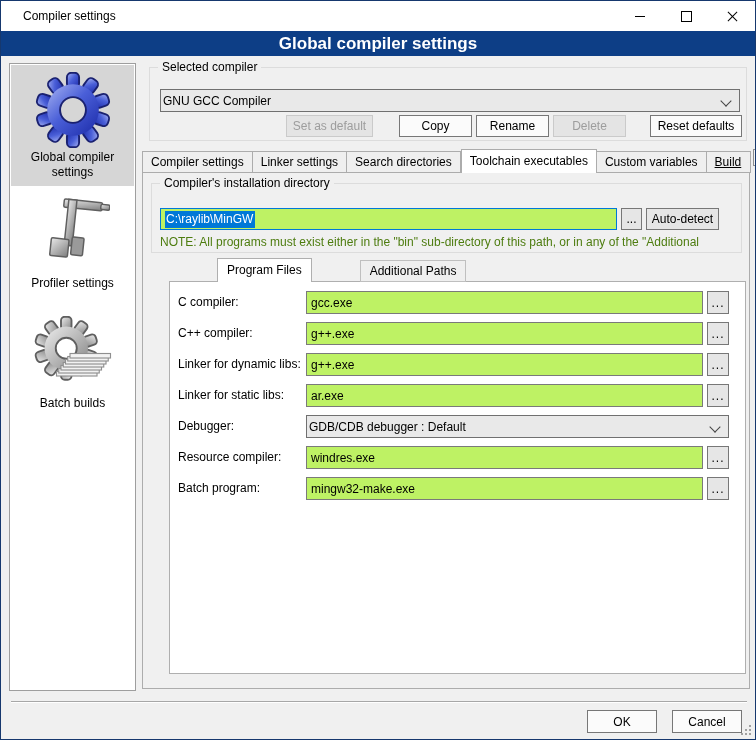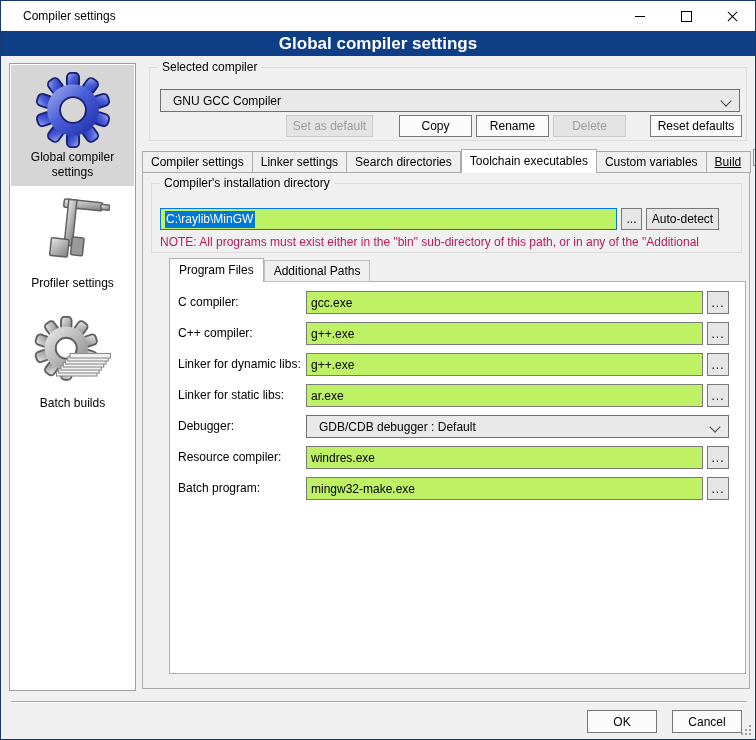--- a/index.html
+++ b/index.html
@@ -30,44 +30,44 @@
   .side-icon{display:flex;justify-content:center;}
   .side-label{padding:2px 6px 4px 6px;line-height:15px;}
   
   .group{position:absolute;border:1px solid #DCDCDC;box-sizing:border-box;}
   .group-label{position:absolute;top:-8px;left:8px;background:#F0F0F0;padding:0 4px;}
   .btn{position:absolute;box-sizing:border-box;background:#FBFBFB;border:1px solid #777;
     display:flex;align-items:center;justify-content:center;font-size:12px;}
   .btn.gray{background:#E6E6E6;}
   .btn.disabled{background:#E4E4E4;border-color:#CACACA;color:#9D9D9D;}
   .combo{position:absolute;box-sizing:border-box;background:#E9E9E9;border:1px solid #707070;
-    display:flex;align-items:center;padding-left:12px;}
+    display:flex;align-items:center;padding-left:2px;}
   .combo .chev{position:absolute;right:9px;top:7px;width:7px;height:7px;
     border-right:1.6px solid #444;border-bottom:1.6px solid #444;transform:rotate(45deg);}
   .input{position:absolute;box-sizing:border-box;background:#bef264;border:1px solid #7A7A7A;
     display:flex;align-items:center;padding-left:4px;overflow:hidden;white-space:nowrap;}
   .input.focused{border:1px solid #0078D7;}
   .sel-text{background:#0078D7;color:#fff;padding:1px 2px 2px 1px;}
   
   .tabs{position:absolute;left:141px;top:148px;height:24px;display:flex;align-items:flex-end;z-index:3;}
   .tab{box-sizing:border-box;height:22px;line-height:20px;padding:0 8px;background:#EFEFEF;
     border:1px solid #ACACAC;border-left-width:0;white-space:nowrap;overflow:hidden;}
   .tab:first-child{border-left-width:1px;}
   .tab.active{height:24px;line-height:22px;background:#fff;border-left-width:1px;border-bottom:none;}
   .tab.clip{width:44px;padding-right:0;text-decoration:underline;}
   .tab-arrow{box-sizing:border-box;width:16px;height:17px;background:#F4F4F4;border:1px solid #8F8F8F;
     margin-left:2px;align-self:flex-start;display:flex;align-items:center;justify-content:center;}
   .tabpage{position:absolute;left:141px;top:171px;width:608px;height:517px;background:#F0F0F0;
     border:1px solid #ACACAC;box-sizing:border-box;z-index:1;}
   
-  .note{position:absolute;color:#be185d;white-space:nowrap;overflow:hidden;}
+  .note{position:absolute;color:#4d7c0f;white-space:nowrap;overflow:hidden;}
   
   .subtabs{position:absolute;left:168px;top:257px;height:24px;display:flex;align-items:flex-end;z-index:3;}
   .subtab{box-sizing:border-box;height:22px;line-height:20px;padding:0 9px;background:#EFEFEF;
-    border:1px solid #BFBFBF;}
+    border:1px solid #BFBFBF;margin-left:48px;}
   .subtab.active{height:24px;line-height:22px;background:#fff;border-bottom:none;border-color:#AFAFAF;}
   .innerpage{position:absolute;left:168px;top:280px;width:577px;height:393px;background:#fff;
     border:1px solid #AFAFAF;box-sizing:border-box;z-index:2;}
   .row{position:absolute;left:0;width:100%;height:23px;}
   .row-label{position:absolute;left:8px;top:4px;}
   .row .input,.row .combo{top:0;height:23px;}
   .f-std{left:136px;width:397px;}
   .f-combo{left:136px;width:423px;}
   .ellipsis{left:537px;top:0;width:22px;height:23px;background:#E6E6E6;letter-spacing:1px;}
   

